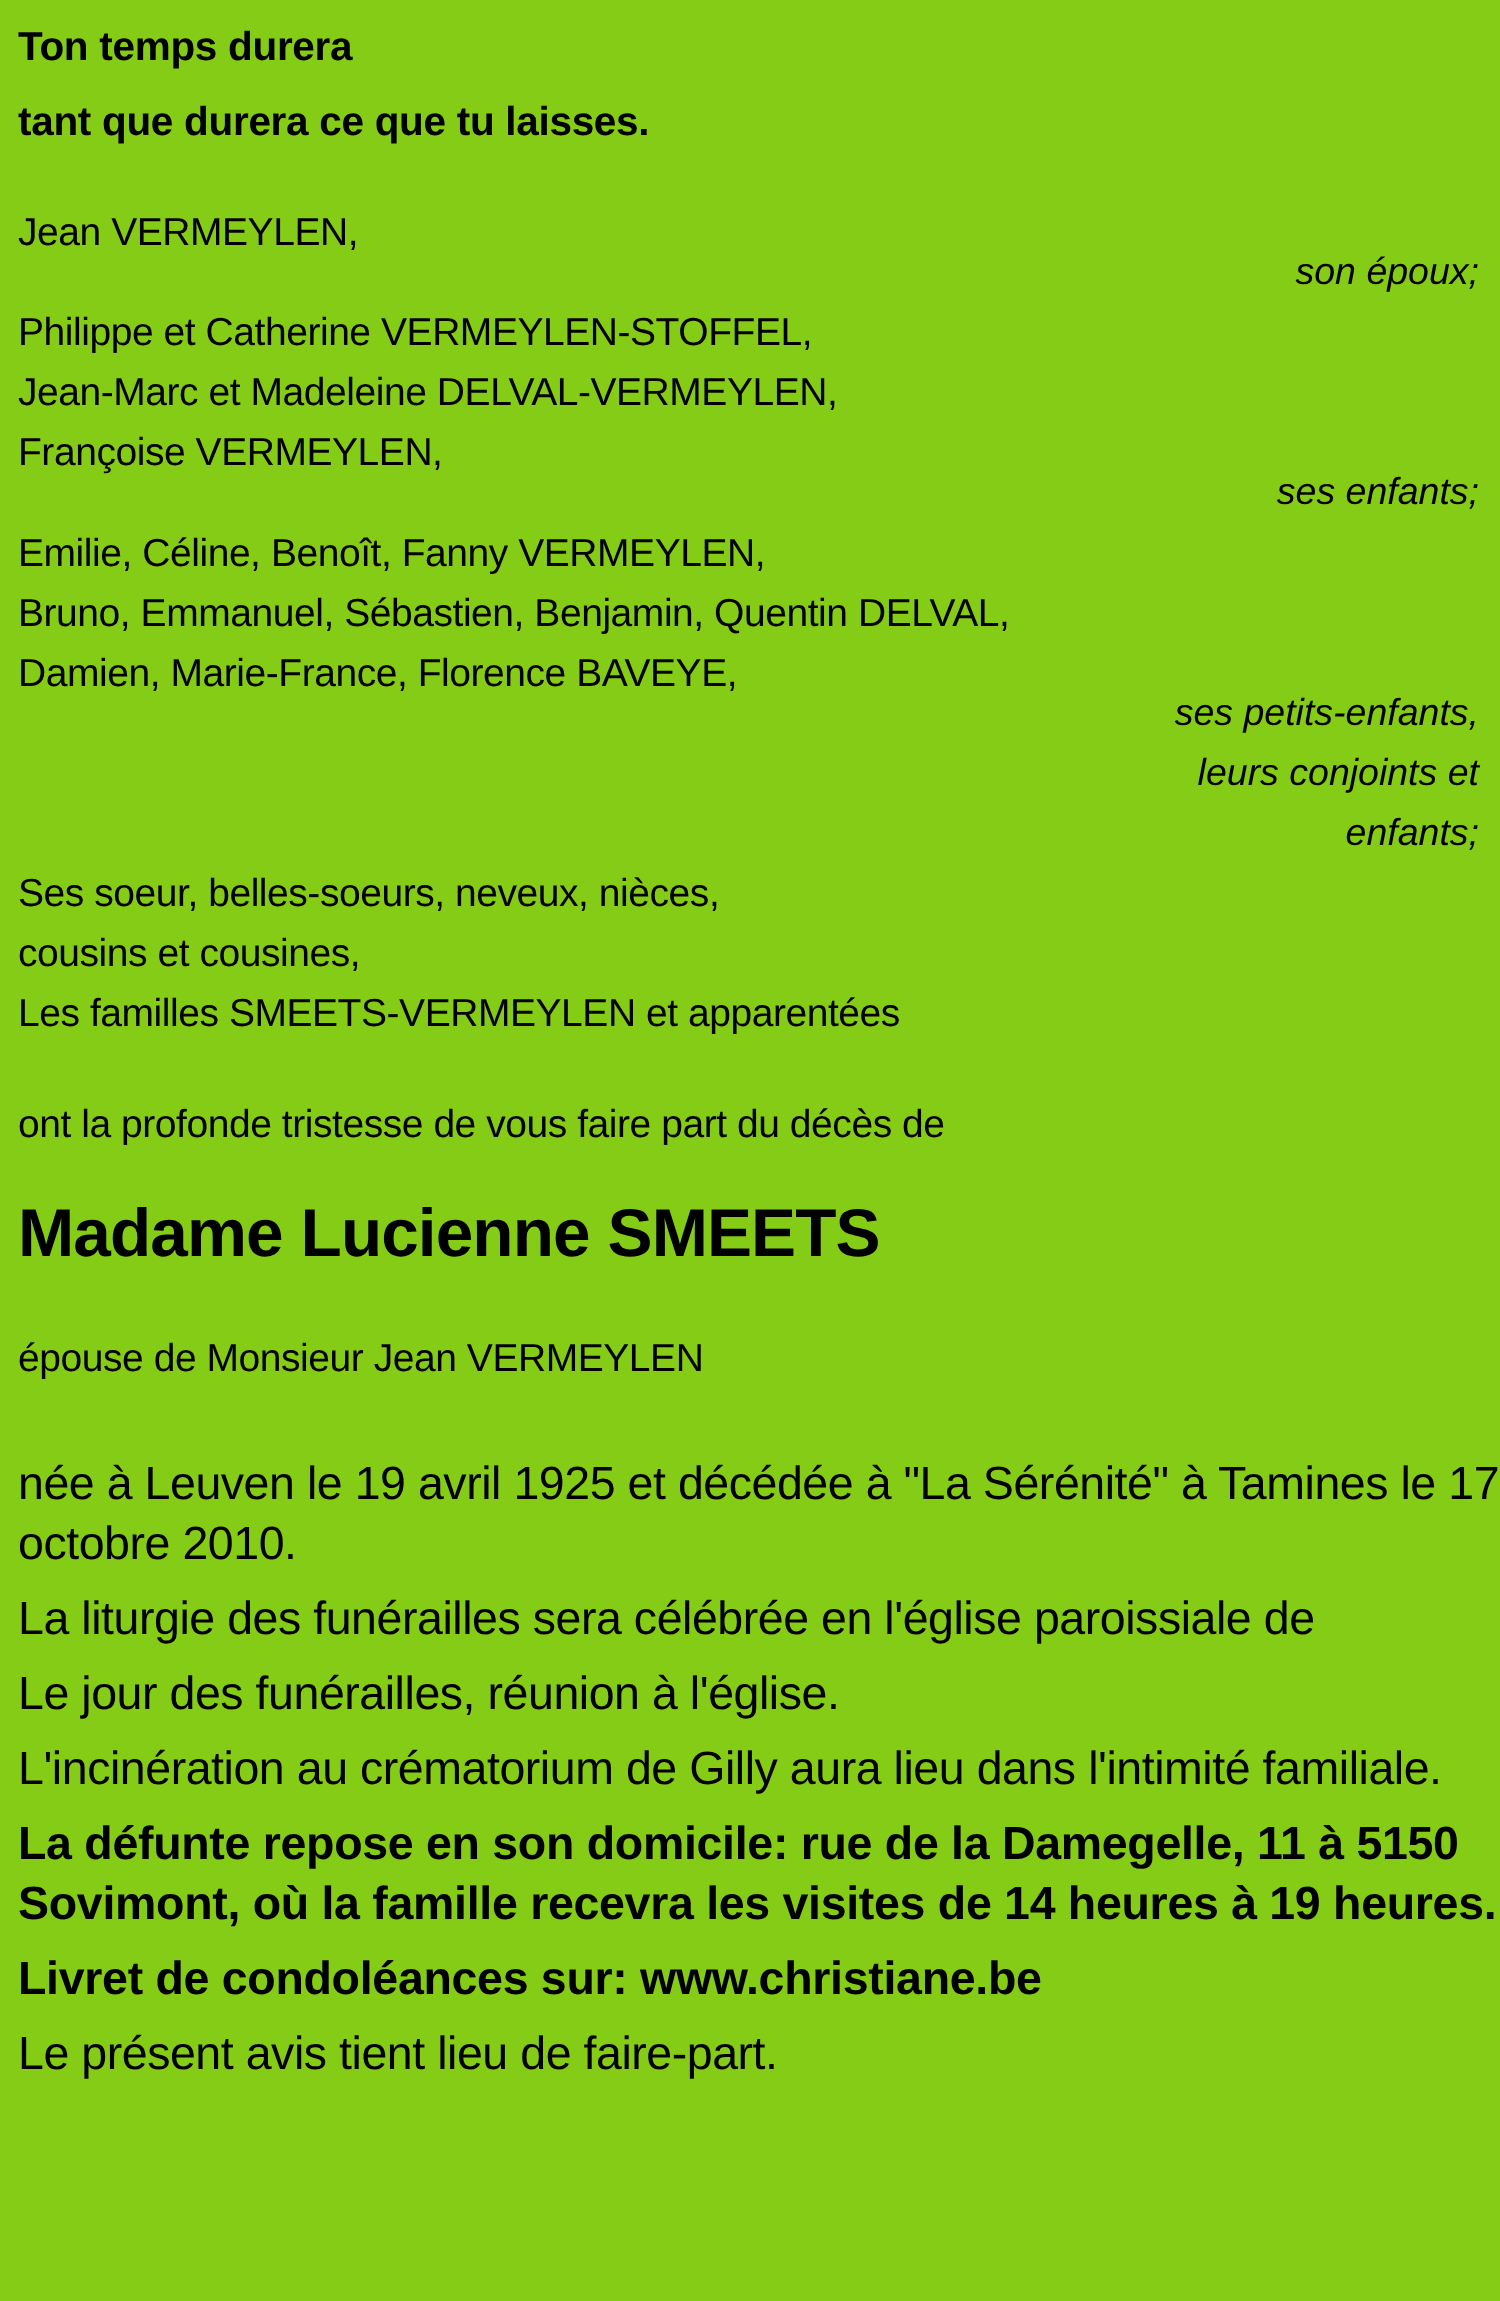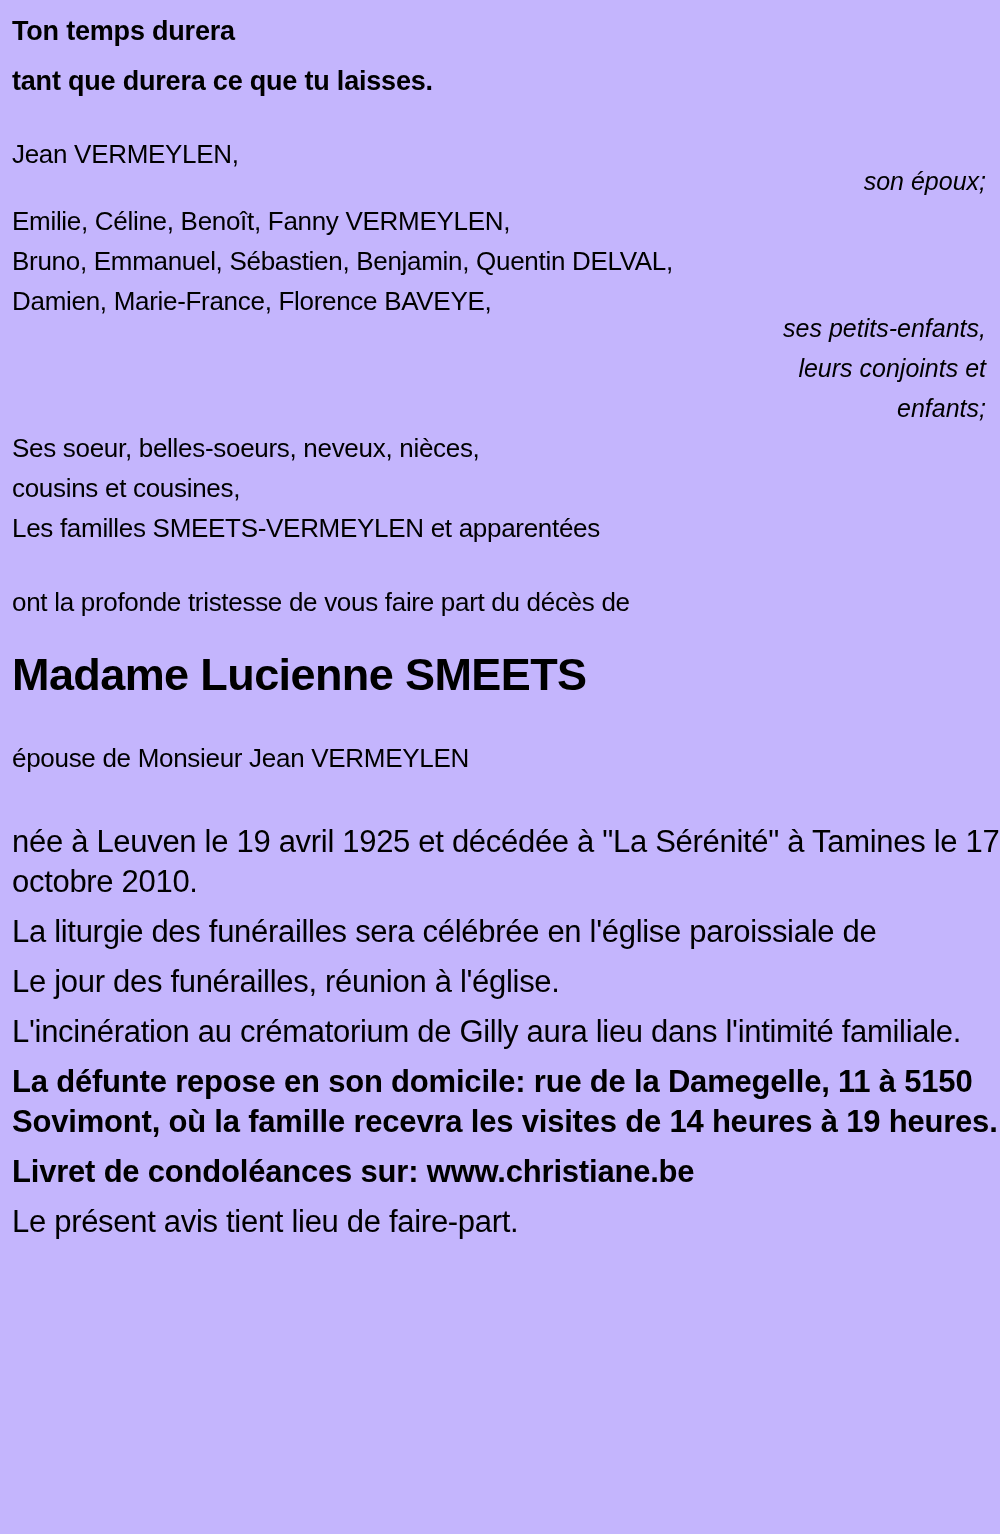--- a/index.html
+++ b/index.html
@@ -10,21 +10,21 @@
     height: 1534px;
     overflow: hidden;
     font-family: "Liberation Sans", sans-serif;
     color: #000000;
   }
   .page {
     box-sizing: border-box;
     width: 1000px;
     height: 1534px;
     padding: 6px 14px 0 12px;
-    background: #c4b5fd;
+    background: #84cc16;
   }
   
   .quote-line {
     font-size: 27px;
     font-weight: 700;
     line-height: 50px;
     letter-spacing: -0.2px;
     white-space: nowrap;
   }
   
@@ -92,20 +92,28 @@
 
   <section class="family">
 
     <div class="group">
       <div class="name-line">Jean VERMEYLEN,</div>
       <div class="tags">
         <div class="tag-line">son époux;</div>
       </div>
     </div>
 
+    <div class="group">
+      <div class="name-line">Philippe et Catherine VERMEYLEN-STOFFEL,</div>
+      <div class="name-line">Jean-Marc et Madeleine DELVAL-VERMEYLEN,</div>
+      <div class="name-line">Françoise VERMEYLEN,</div>
+      <div class="tags">
+        <div class="tag-line">ses enfants;</div>
+      </div>
+    </div>
 
     <div class="group">
       <div class="name-line">Emilie, Céline, Benoît, Fanny VERMEYLEN,</div>
       <div class="name-line">Bruno, Emmanuel, Sébastien, Benjamin, Quentin DELVAL,</div>
       <div class="name-line">Damien, Marie-France, Florence BAVEYE,</div>
       <div class="tags">
         <div class="tag-line">ses petits-enfants,</div>
         <div class="tag-line">leurs conjoints et</div>
         <div class="tag-line">enfants;</div>
       </div>

